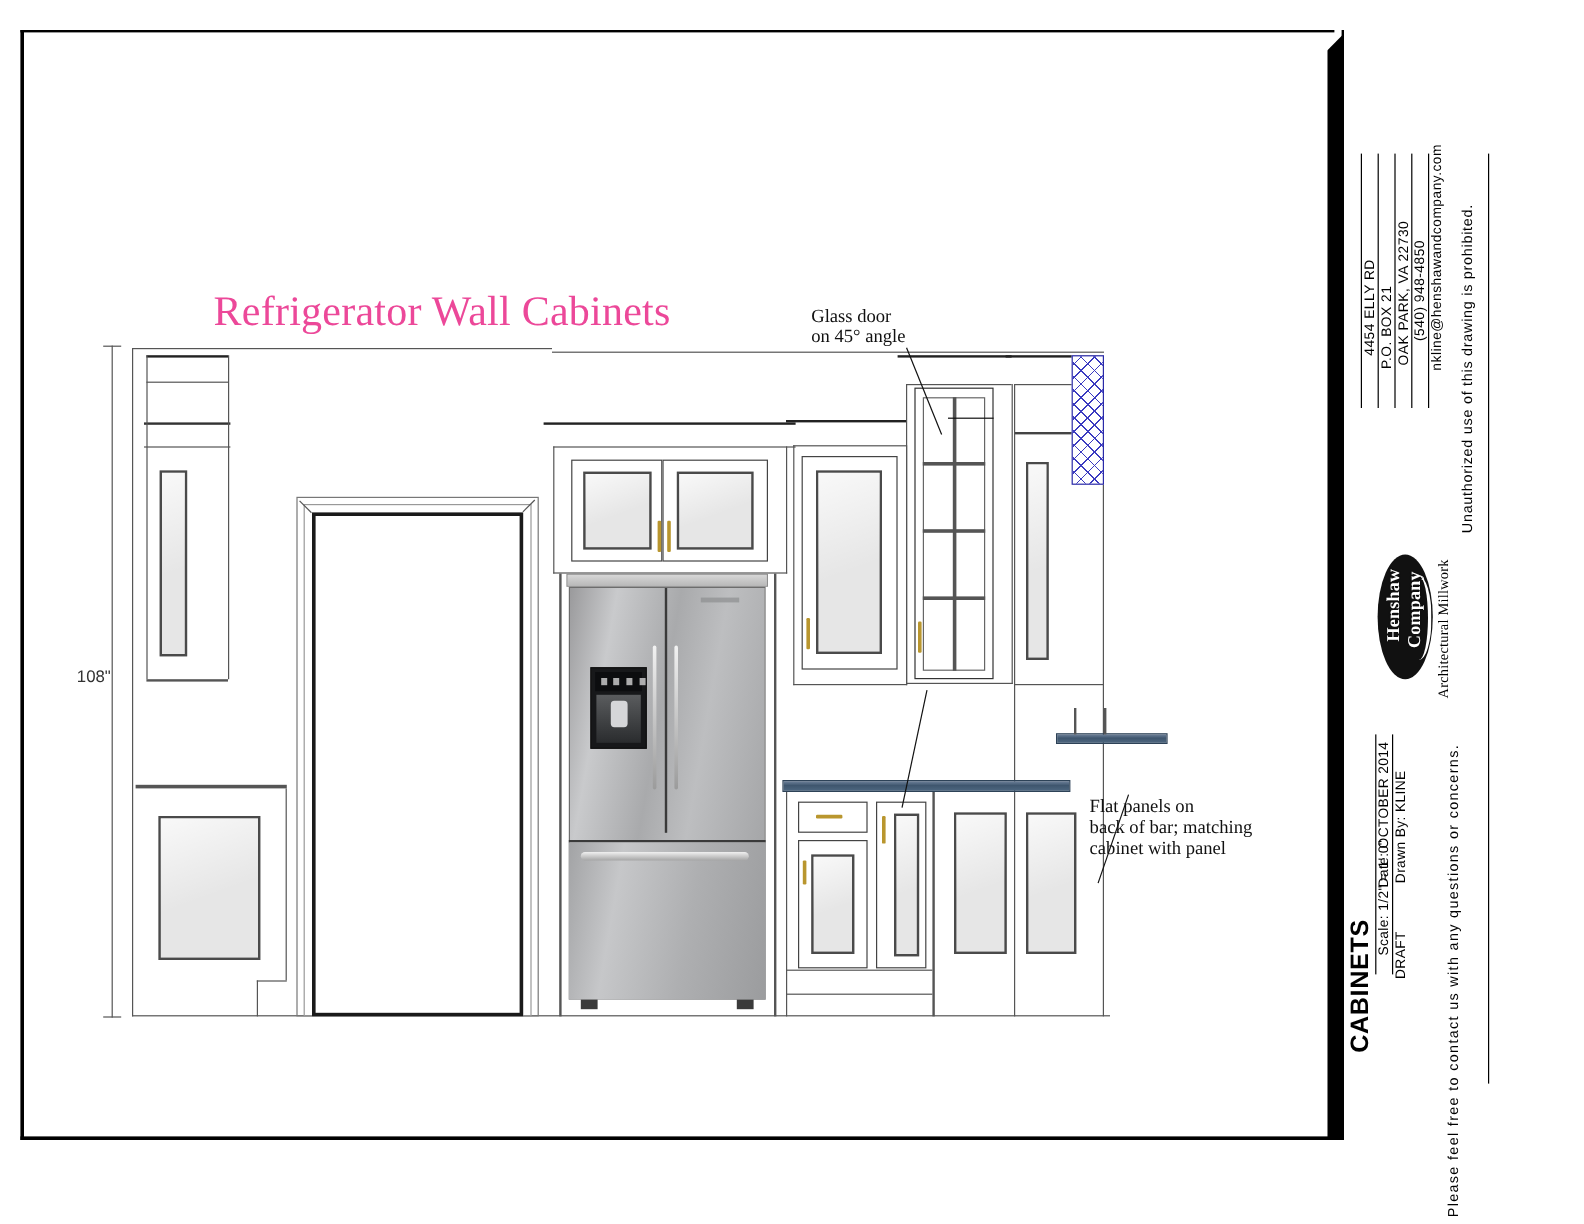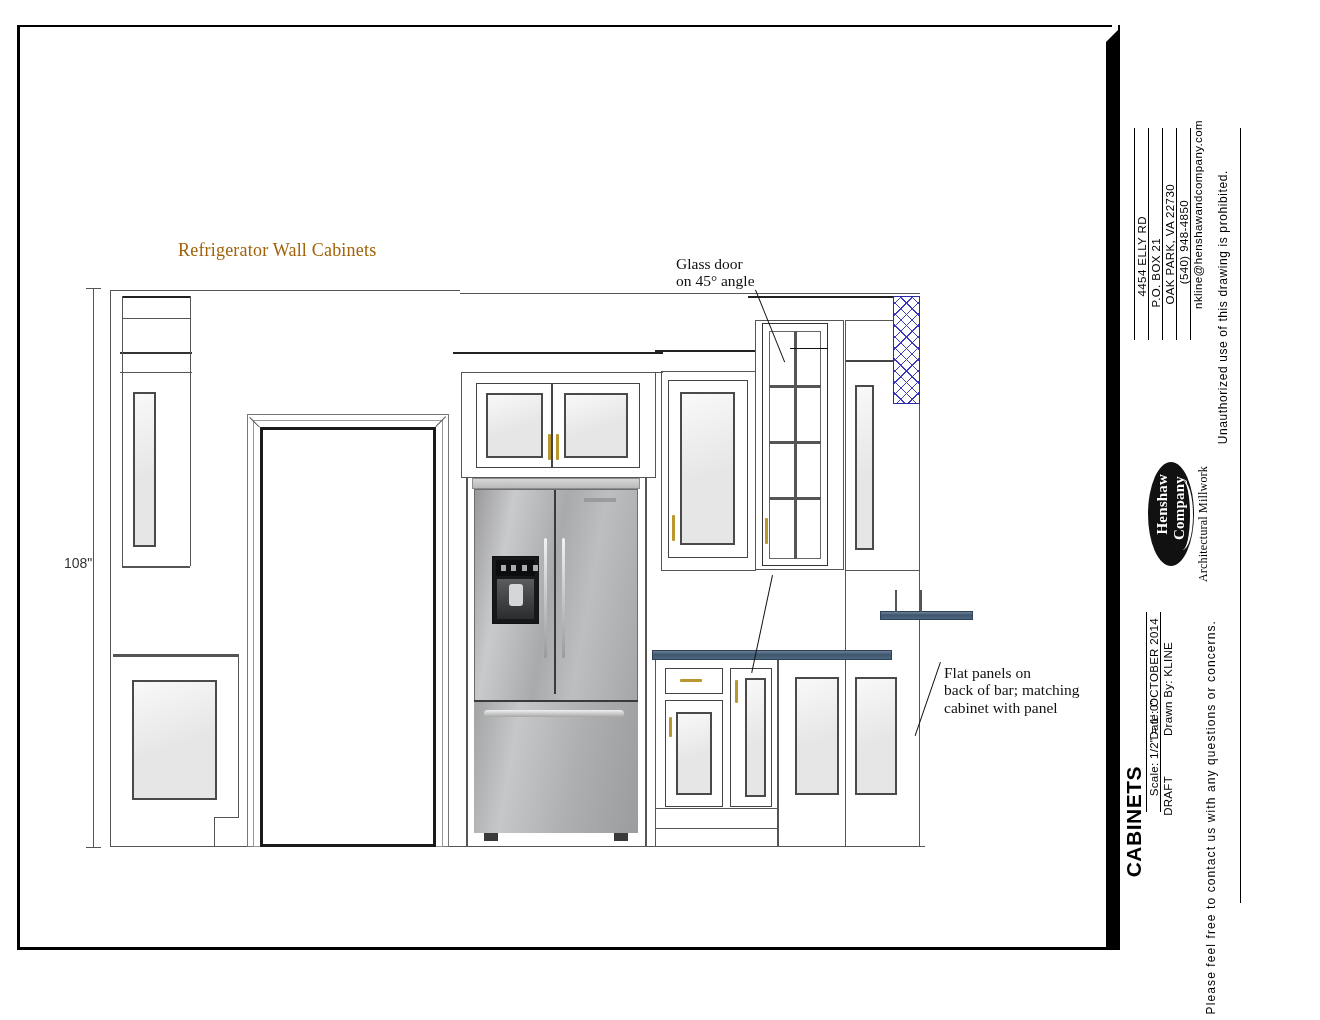--- a/index.html
+++ b/index.html
@@ -33,21 +33,21 @@
       color:#fff;font-family:"Liberation Serif",serif;font-weight:bold;font-size:15px;
       letter-spacing:.2px;text-shadow:0 0 1px #000;}
   #logo .swoosh{position:absolute;left:24px;top:18px;width:18px;height:70px;
       border-right:3px solid #fff;border-radius:0 60% 60% 0;}
   .logo-sub{position:absolute;left:1196px;top:466px;writing-mode:vertical-rl;
       transform:rotate(180deg);font-family:"Liberation Serif",serif;font-size:12px;
       letter-spacing:.2px;color:#000;}
 
   
   #draw{position:absolute;left:0;top:0;width:1106px;height:960px;}
-  .dtitle{position:absolute;left:178px;top:240px;font-size:18px;color:#a16207;letter-spacing:.2px;}
+  .dtitle{position:absolute;left:178px;top:240px;font-size:35px;color:#ec4899;letter-spacing:.2px;}
 
   .note{position:absolute;font-size:15.5px;line-height:1.12;color:#111;}
 
   .dim-label{position:absolute;left:64px;top:555px;font-family:"Liberation Sans",sans-serif;
       font-size:14px;color:#333;}
 
   
   .ln{position:absolute;background:#555;}
   .lnk{position:absolute;background:#000;}
   .box{position:absolute;border:1px solid #555;box-sizing:border-box;background:transparent;}
@@ -240,21 +240,21 @@
     <div class="lnk" style="left:772px;top:575px;width:1px;height:100px;transform:rotate(12deg);transform-origin:top left;background:#111;"></div>
 
     <div class="lnk" style="left:940px;top:662px;width:1px;height:78px;transform:rotate(19deg);transform-origin:top left;background:#111;"></div>
 
     <div class="note" style="left:676px;top:255px;text-align:left;width:92px;">
       <div>Glass door</div>
       <div>on 45° angle</div>
     </div>
 
 
-    <div class="note" style="left:944px;top:664px;width:160px;">
+    <div class="note" style="left:908px;top:664px;width:160px;">
       <div>Flat panels on</div>
       <div>back of bar; matching</div>
       <div>cabinet with panel</div>
     </div>
   </div>
 
   <div>
 
     <div class="tb addr" style="left:1136px;top:216px;">4454  ELLY  RD</div>
     <div class="tb-rule" style="left:1134px;top:128px;height:212px;"></div>

